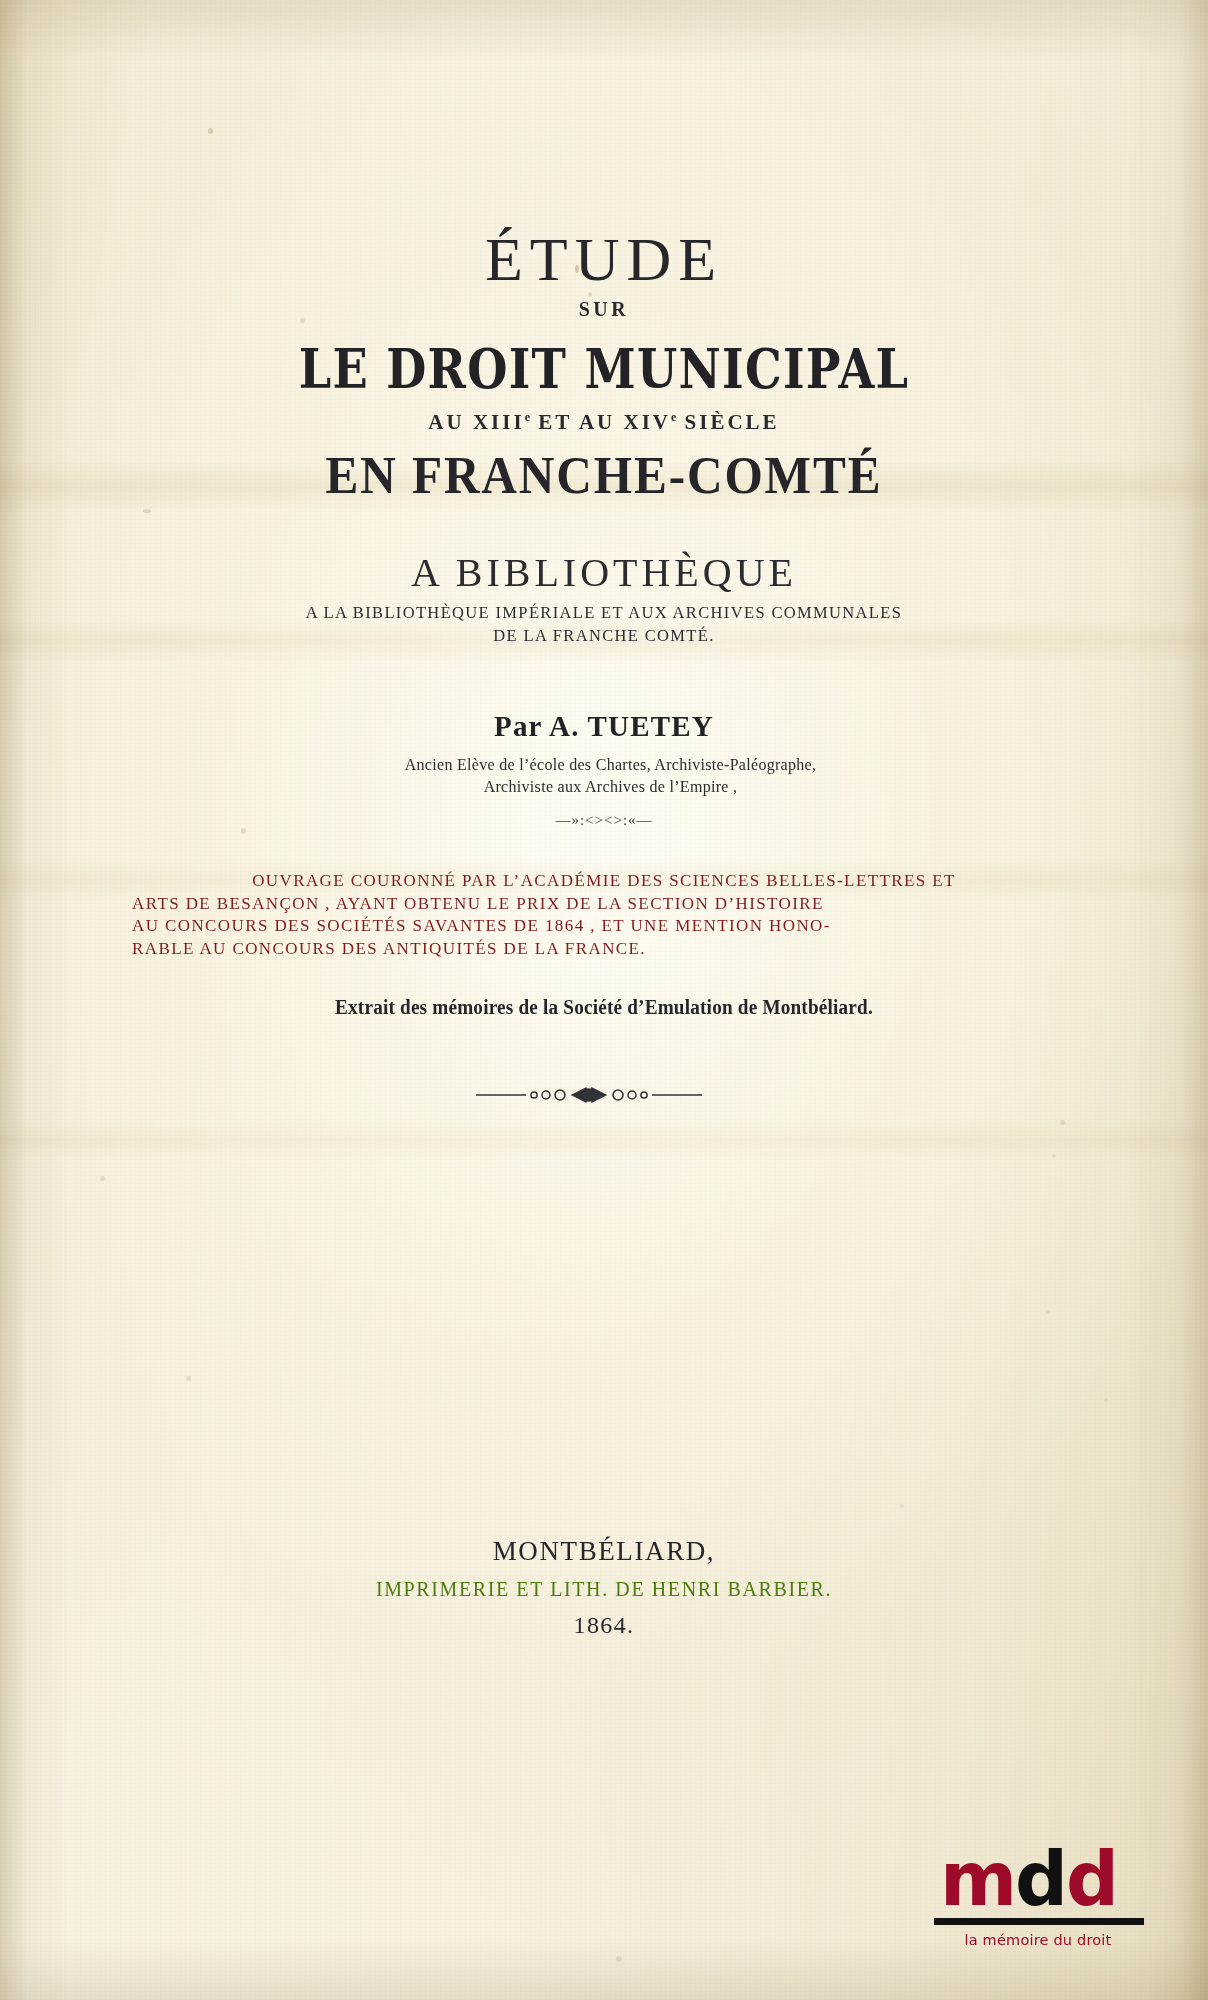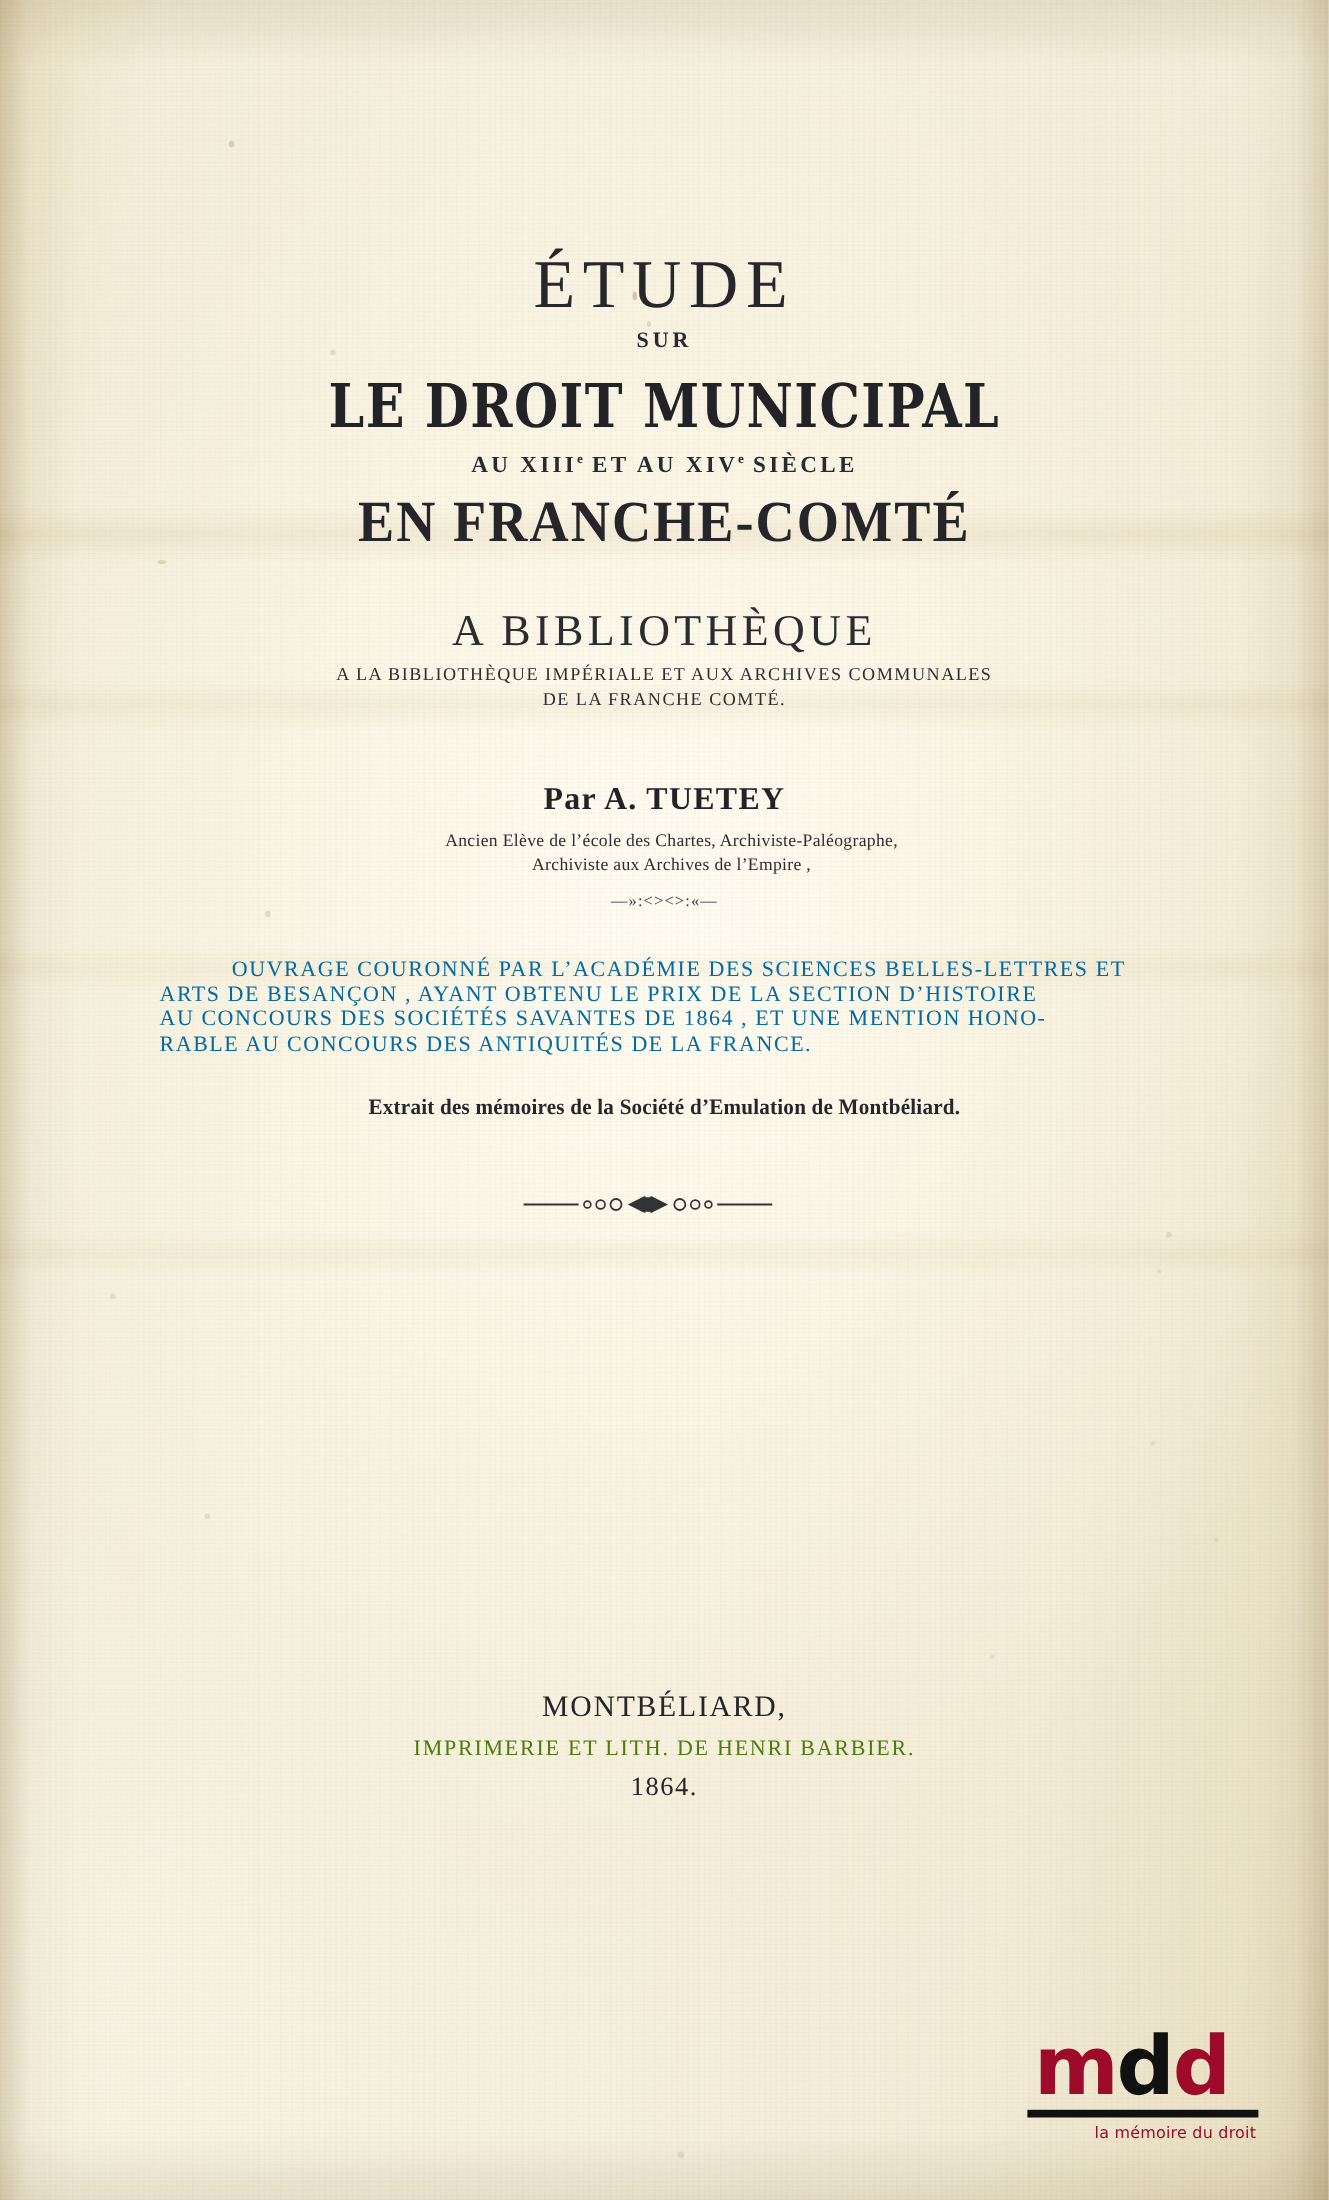--- a/index.html
+++ b/index.html
@@ -157,26 +157,25 @@
 
   .orn1 {
     position: absolute; top: 812px; left: 0; right: 0;
     font-size: 15px;
     letter-spacing: 1px;
     color: #3a3a3e;
   }
 
   .t-prize {
     position: absolute; top: 870px; left: 132px; width: 944px;
-    font-size: 20px;
+    font-size: 17px;
     letter-spacing: 1.4px;
     line-height: 22.5px;
     text-align: left;
-    color: #0369a1;
-    margin-left: 13px;
+    color: #7f1d1d;
   }
   .t-prize .l { display: block; }
   .t-prize .l.first { text-align: center; }
 
   .t-extrait {
     position: absolute; top: 996px; left: 0; right: 0;
     font-size: 20px;
     font-weight: bold;
     letter-spacing: .2px;
     color: #262529;
@@ -230,21 +229,21 @@
   .logo-rule {
     height: 7px;
     background: #111111;
     margin: 4px 0 7px 0;
   }
   .logo-tag {
     font-family: "DejaVu Sans", "Liberation Sans", sans-serif;
     font-size: 14.5px;
     color: #9e0b2a;
     letter-spacing: .2px;
-    text-align: right;
+    text-align: center;
     padding-right: 2px;
   }
 </style>
 </head>
 <body>
 
 <div class="page"></div>
 <div class="grain"></div>
 <div class="scan-bands"></div>
 <div class="edge-shade"></div>

